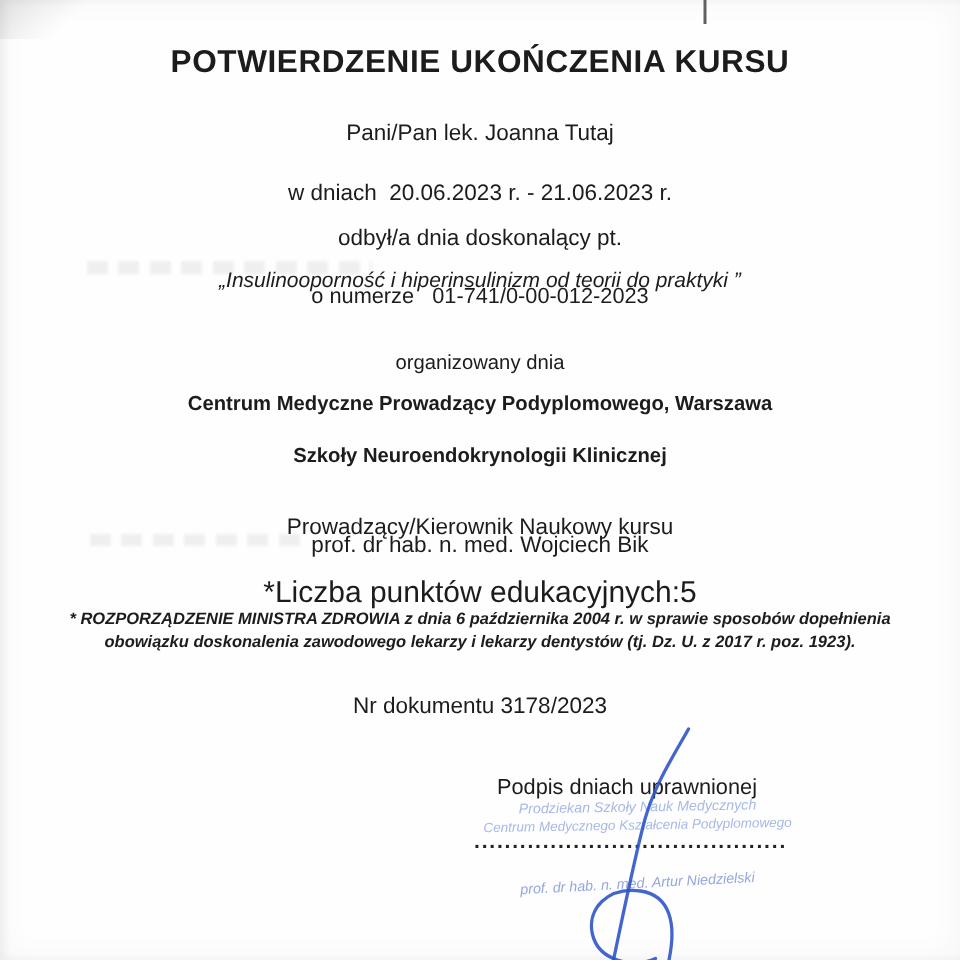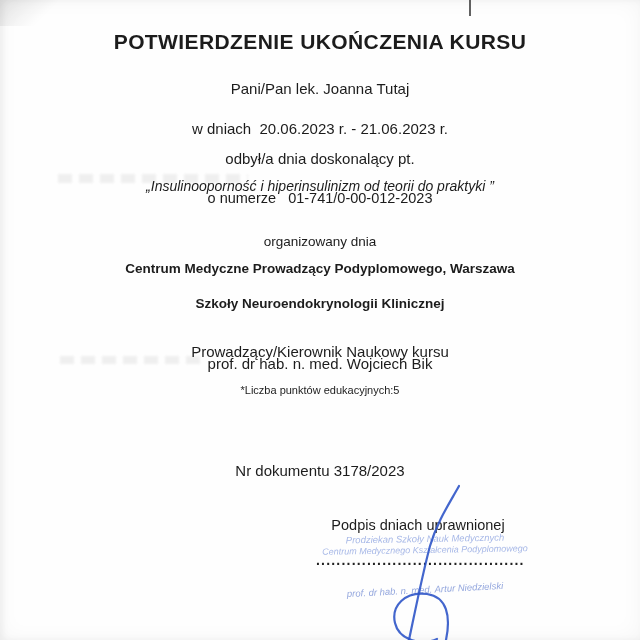--- a/index.html
+++ b/index.html
@@ -28,21 +28,21 @@
   .dates{top:120px;font-size:15px;}
   .course-intro{top:150px;font-size:15px;}
   .course-title{top:178px;font-size:14px;font-style:italic;}
   .number{top:190px;font-size:14.5px;}
   .organized-by{top:234px;font-size:13.5px;}
   .org1{top:261px;font-size:13.5px;font-weight:600;}
   .org2{top:279px;font-size:13.5px;font-weight:600;}
   .org3{top:296px;font-size:13.5px;font-weight:600;}
   .leader-label{top:323px;font-size:15px;margin-top:20px;}
   .leader-name{top:355px;font-size:15px;}
-  .points{top:384px;font-size:11px;}
+  .points{top:384px;font-size:20px;}
   .footnote{
     top:406px;left:40px;right:40px;
     font-size:11px;font-weight:bold;font-style:italic;
     line-height:14.5px;
   }
   .doc-number{top:462px;font-size:15px;}
   .sig-label{
     position:absolute;top:517px;left:318px;width:200px;
     font-size:14.5px;text-align:center;
   }
@@ -100,20 +100,21 @@
   <div class="line dates">w dniach  20.06.2023 r. - 21.06.2023 r.</div>
   <div class="line course-intro">odbył/a dnia doskonalący pt.</div>
   <div class="line course-title">„Insulinooporność i hiperinsulinizm od teorii do praktyki ”</div>
   <div class="line number">o numerze   01-741/0-00-012-2023</div>
   <div class="line organized-by">organizowany dnia</div>
   <div class="line org1">Centrum Medyczne Prowadzący Podyplomowego, Warszawa</div>
   <div class="line org3">Szkoły Neuroendokrynologii Klinicznej</div>
   <div class="line leader-label">Prowadzący/Kierownik Naukowy kursu</div>
   <div class="line leader-name">prof. dr hab. n. med. Wojciech Bik</div>
   <div class="line points">*Liczba punktów edukacyjnych:5</div>
+  <div class="line footnote">* ROZPORZĄDZENIE MINISTRA ZDROWIA z dnia 6 października 2004 r. w sprawie sposobów dopełnienia obowiązku doskonalenia zawodowego lekarzy i lekarzy dentystów (tj. Dz. U. z 2017 r. poz. 1923).</div>
   <div class="line doc-number">Nr dokumentu 3178/2023</div>
 
   <div class="sig-label">Podpis dniach uprawnionej</div>
   <div class="stamp-text stamp1">Prodziekan Szkoły Nauk Medycznych</div>
   <div class="stamp-text stamp2">Centrum Medycznego Kształcenia Podyplomowego</div>
   <div class="dots">.........................................</div>
   <div class="stamp-text stamp-name">prof. dr hab. n. med. Artur Niedzielski</div>
 
   <svg class="sig-svg" width="640" height="640" viewBox="0 0 640 640">
     <path d="M 459 486 C 449 504, 437 522, 430 546 C 423 572, 417 602, 409 640" fill="none" stroke="#2f55c8" stroke-width="2.2" stroke-linecap="round" opacity="0.9"></path>

